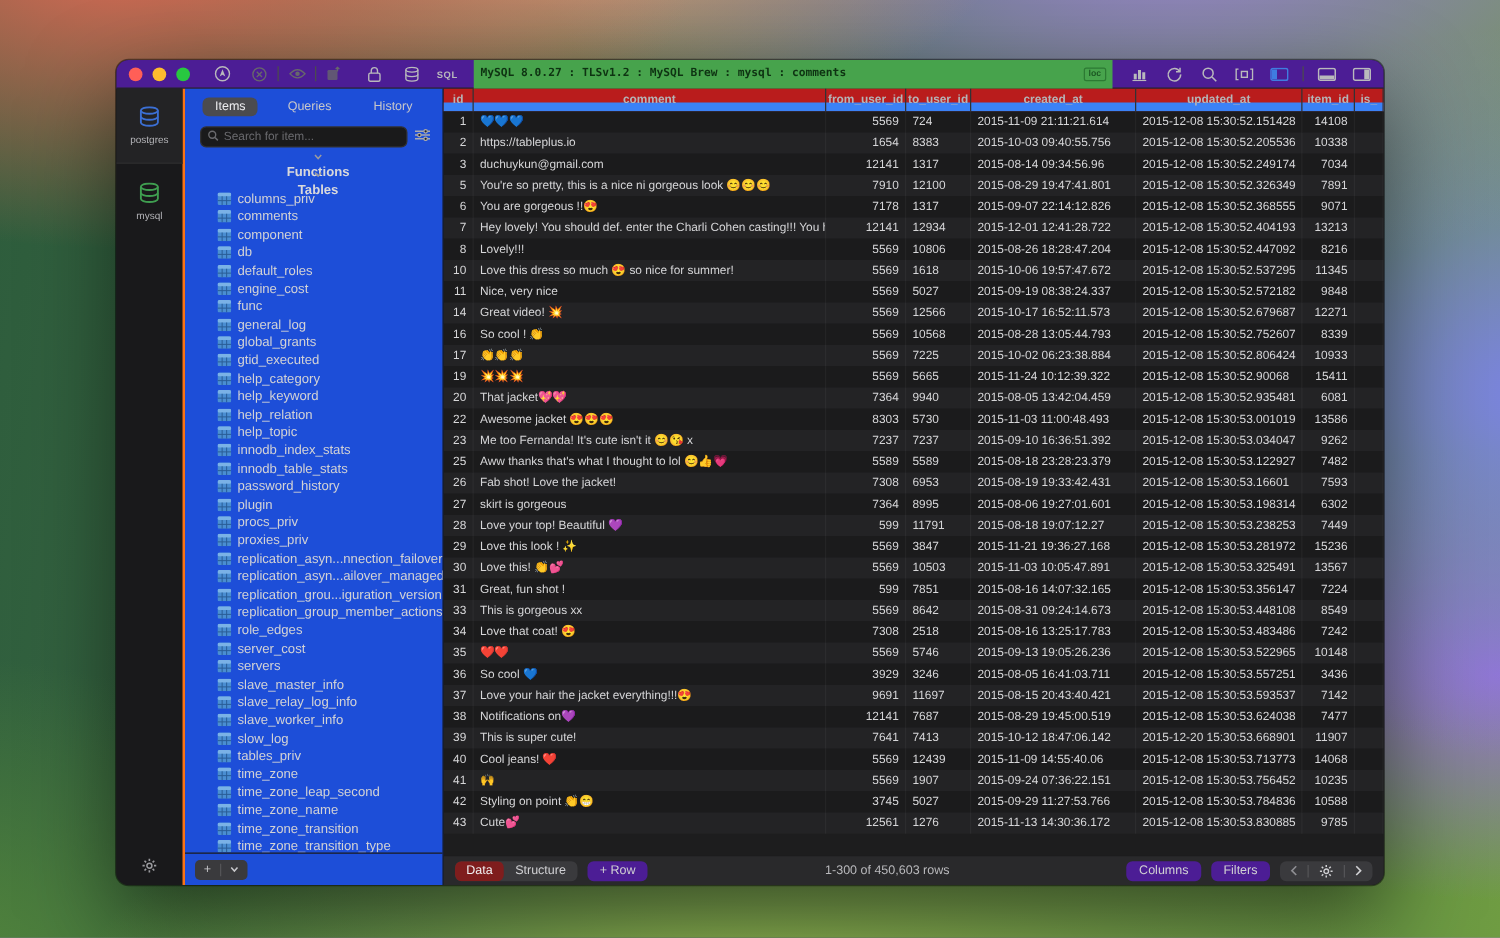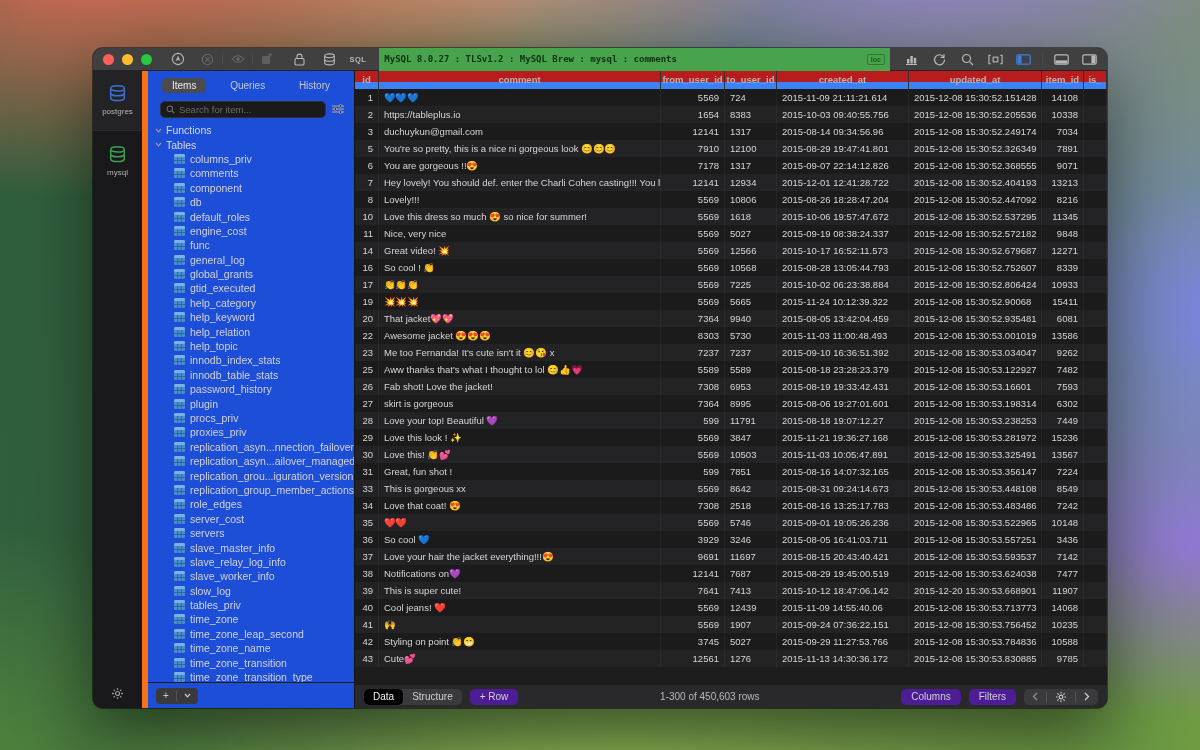--- a/index.html
+++ b/index.html
@@ -11,58 +11,58 @@
       radial-gradient(60% 55% at 78% -10%, #9d83d8 0%, rgba(157,131,216,0) 72%),
       radial-gradient(50% 60% at 103% 42%, #7b82e8 0%, rgba(123,130,232,0) 65%),
       radial-gradient(45% 40% at 100% 72%, #9573d0 0%, rgba(149,115,208,0) 60%),
       radial-gradient(70% 45% at 50% 108%, #a3c853 0%, rgba(163,200,83,0) 65%),
       radial-gradient(50% 50% at -5% 105%, #55883c 0%, rgba(85,136,60,0) 70%),
       linear-gradient(100deg, #2d5c3c, #47764a 55%, #6f9c42);}
   .window{position:absolute;left:93px;top:48px;width:1014px;height:660px;border-radius:10px;
     background:#1d1d1f;box-shadow:0 28px 70px rgba(0,0,0,.5), 0 0 0 1px rgba(0,0,0,.45);
     overflow:hidden;display:flex;flex-direction:column;}
   
-  .titlebar{height:23px;flex:0 0 23px;background:#404040;border-bottom:1px solid #242426;
+  .titlebar{height:23px;flex:0 0 23px;background:#4c1d95;border-bottom:1px solid #242426;
     display:flex;align-items:center;padding:0 10px;gap:0;}
   .traffic{display:flex;gap:8px;margin-right:18px;}
   .tl{width:11px;height:11px;border-radius:50%;}
   .tl.red{background:#ff5f57}.tl.yellow{background:#febc2e}.tl.green{background:#28c840}
   .tbi{width:15px;height:15px;display:flex;align-items:center;justify-content:center;color:#b9b9bc;flex:0 0 auto;}
   .tbi.dim{color:#67676b;}
   .tbi svg{display:block}
   .tb-sep{width:1px;height:12px;background:#4b4b4e;margin:0 7px;flex:0 0 auto;}
   .sql-label{font-size:7.5px;font-weight:bold;color:#b9b9bc;letter-spacing:.5px;}
   .conn-badge{margin-left:14px;height:32px;width:541px;background:#47a34c;border-radius:3px;
     display:flex;align-items:center;padding:0 5px;gap:6px;}
   .conn-badge .bt{font-family:"DejaVu Sans Mono",monospace;font-size:9px;font-weight:bold;color:#0e3312;white-space:nowrap;overflow:hidden;flex:1;}
   .badge-tag{font-size:7px;font-weight:bold;color:#1d5a24;border:1px solid #2c7a33;border-radius:2px;padding:0 3px;line-height:9px;flex:0 0 auto;}
   .tb-right{display:flex;align-items:center;margin-left:14px;gap:13px;}
   .tbi.active-panel{color:#3f7de0;}
   
   .wbody{flex:1;display:flex;min-height:0;}
   
-  .connstrip{width:55px;flex:0 0 55px;background:#19191b;border-right:6px solid #f97316;display:flex;flex-direction:column;}
+  .connstrip{width:55px;flex:0 0 55px;background:#19191b;border-right:2px solid #f97316;display:flex;flex-direction:column;}
   .conn-tile{height:60px;display:flex;flex-direction:column;align-items:center;justify-content:center;gap:5px;}
   .conn-tile.sel{background:#232325;border-bottom:1px solid #2c2c2e;}
   .conn-tile .cname{font-size:8px;color:#b4b4b8;}
   .strip-fill{flex:1}
   .strip-bottom{height:26px;display:flex;align-items:center;justify-content:center;color:#9a9a9e;}
   
   .sidebar{width:207px;flex:0 0 207px;background:#1d4ed8;border-right:1px solid #151516;display:flex;flex-direction:column;}
   .tabs{height:24px;display:flex;align-items:center;justify-content:space-between;padding:0 14px;margin-top:2px;}
   .tab{font-size:10px;color:#c6c6ca;padding:2px 10px;border-radius:5px;}
   .tab.sel{background:#4b4b4e;color:#ececee;}
   .searchrow{display:flex;align-items:center;gap:6px;padding:3px 10px 5px 12px;}
   .searchbox{flex:1;height:17px;background:#1a1a1b;border:1px solid #303033;border-radius:5px;
     display:flex;align-items:center;padding:0 5px;gap:4px;color:#6a6a6e;}
   .searchbox input{flex:1;background:transparent;border:none;outline:none;color:#d8d8da;font-size:9.5px;font-family:"Liberation Sans",sans-serif;min-width:0;}
   .searchbox input::placeholder{color:#6a6a6e;}
   .filter-ic{color:#a9a9ad;}
   .tree{flex:1;overflow:hidden;padding-left:7px;}
-  .tree-section{height:14.4px;display:flex;align-items:center;gap:4px;font-size:10.5px;font-weight:normal;color:#d9d9db;}
+  .tree-section{height:14.4px;display:flex;align-items:center;gap:4px;font-size:10.5px;font-weight:bold;color:#d9d9db;flex-direction:column;}
   .chev{color:#9a9a9e;display:flex;}
   .tree-item{height:14.4px;display:flex;align-items:center;gap:5px;padding-left:19px;font-size:10.5px;color:#d2d2d5;white-space:nowrap;}
   .tree-item svg{flex:0 0 auto;}
   .sidebar-bottom{height:26px;border-top:1px solid #1b1b1c;display:flex;align-items:center;padding:0 8px;}
   .addbtn{height:16px;background:#3a3a3d;border-radius:4px;display:flex;align-items:center;color:#c9c9cc;font-size:10px;}
   .addbtn .part{padding:0 7px;display:flex;align-items:center;}
   .addbtn .div{width:1px;height:10px;background:#545457;}
   
   .main{flex:1;display:flex;flex-direction:column;min-width:0;background:#1d1d1e;}
   .grid-header{height:18px;flex:0 0 18px;background:#b91c1c;display:grid;align-items:center;
@@ -74,21 +74,21 @@
   .grid-row.odd{background:#1b1b1c;}
   .grid-row.even{background:#232325;}
   .g-cell{font-size:9.5px;color:#d6d6d8;overflow:hidden;white-space:nowrap;padding:0 5px;
     border-right:1px solid rgba(255,255,255,.045);height:17px;line-height:17px;}
   .g-cell.r{text-align:right;}
   
   .statusbar{height:24px;flex:0 0 24px;background:#29292b;border-top:1px solid #1c1c1d;
     display:flex;align-items:center;padding:0 9px;gap:8px;}
   .seg{display:flex;background:#3a3a3d;border-radius:5px;height:16px;overflow:hidden;align-items:center;}
   .seg .s-item{font-size:10px;color:#d0d0d3;padding:0 9px;line-height:16px;}
-  .seg .s-item.sel{background:#000000;border-radius:5px;color:#f0f0f2;}
+  .seg .s-item.sel{background:#7f1d1d;border-radius:5px;color:#f0f0f2;}
   .btn{height:16px;background:#4c1d95;border-radius:5px;font-size:10px;color:#d0d0d3;
     display:flex;align-items:center;padding:0 10px;gap:4px;}
   .sb-center{flex:1;text-align:center;font-size:10px;color:#b9b9bc;}
   .pager{display:flex;align-items:center;background:#3a3a3d;border-radius:5px;height:16px;}
   .pager .p-item{padding:0 8px;color:#c9c9cc;font-size:10px;display:flex;align-items:center;}
   .pager .p-div{width:1px;height:10px;background:#545457;}
 </style>
 </head>
 <body>
 
@@ -849,21 +849,21 @@
             <div class="g-cell">2015-08-16 13:25:17.783</div>
             <div class="g-cell">2015-12-08 15:30:53.483486</div>
             <div class="g-cell r">7242</div>
             <div class="g-cell"></div>
           </div>
           <div class="grid-row even" style="grid-template-columns: 24px 282px 64px 52px 132px 133px 42px 1fr;">
             <div class="g-cell r">35</div>
             <div class="g-cell">❤️❤️</div>
             <div class="g-cell r">5569</div>
             <div class="g-cell">5746</div>
-            <div class="g-cell">2015-09-01 19:05:26.236</div>
+            <div class="g-cell">2015-09-13 19:05:26.236</div>
             <div class="g-cell">2015-12-08 15:30:53.522965</div>
             <div class="g-cell r">10148</div>
             <div class="g-cell"></div>
           </div>
           <div class="grid-row odd" style="grid-template-columns: 24px 282px 64px 52px 132px 133px 42px 1fr;">
             <div class="g-cell r">36</div>
             <div class="g-cell">So cool 💙</div>
             <div class="g-cell r">3929</div>
             <div class="g-cell">3246</div>
             <div class="g-cell">2015-08-05 16:41:03.711</div>

